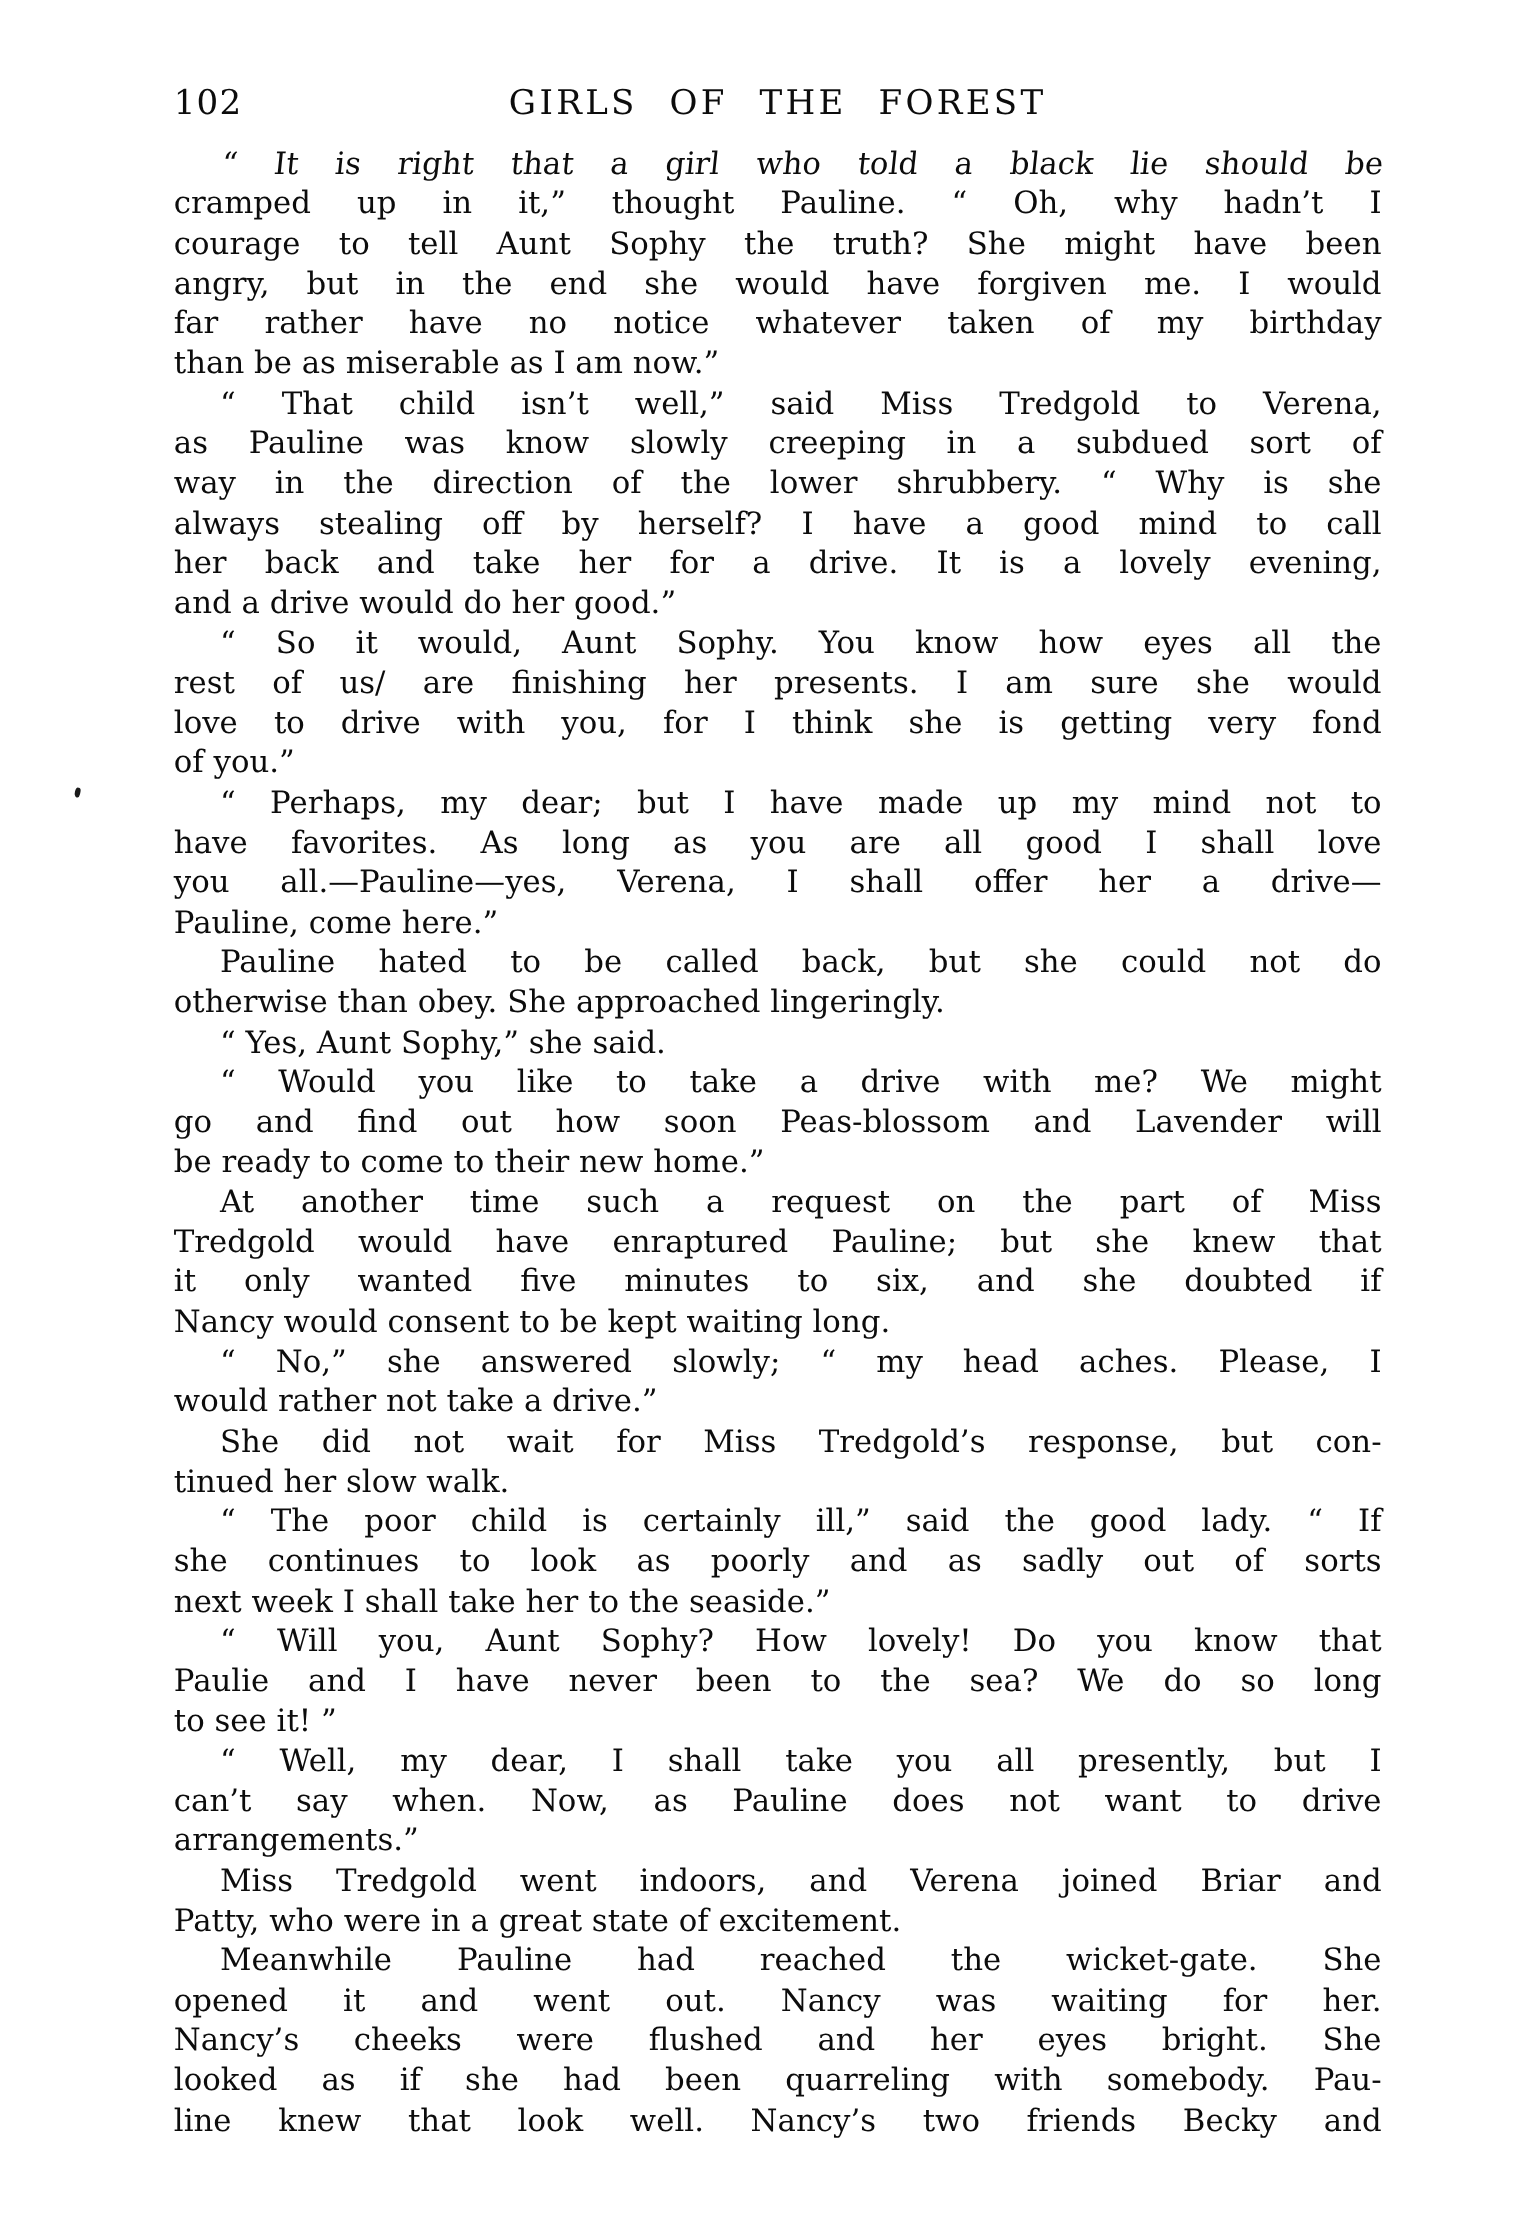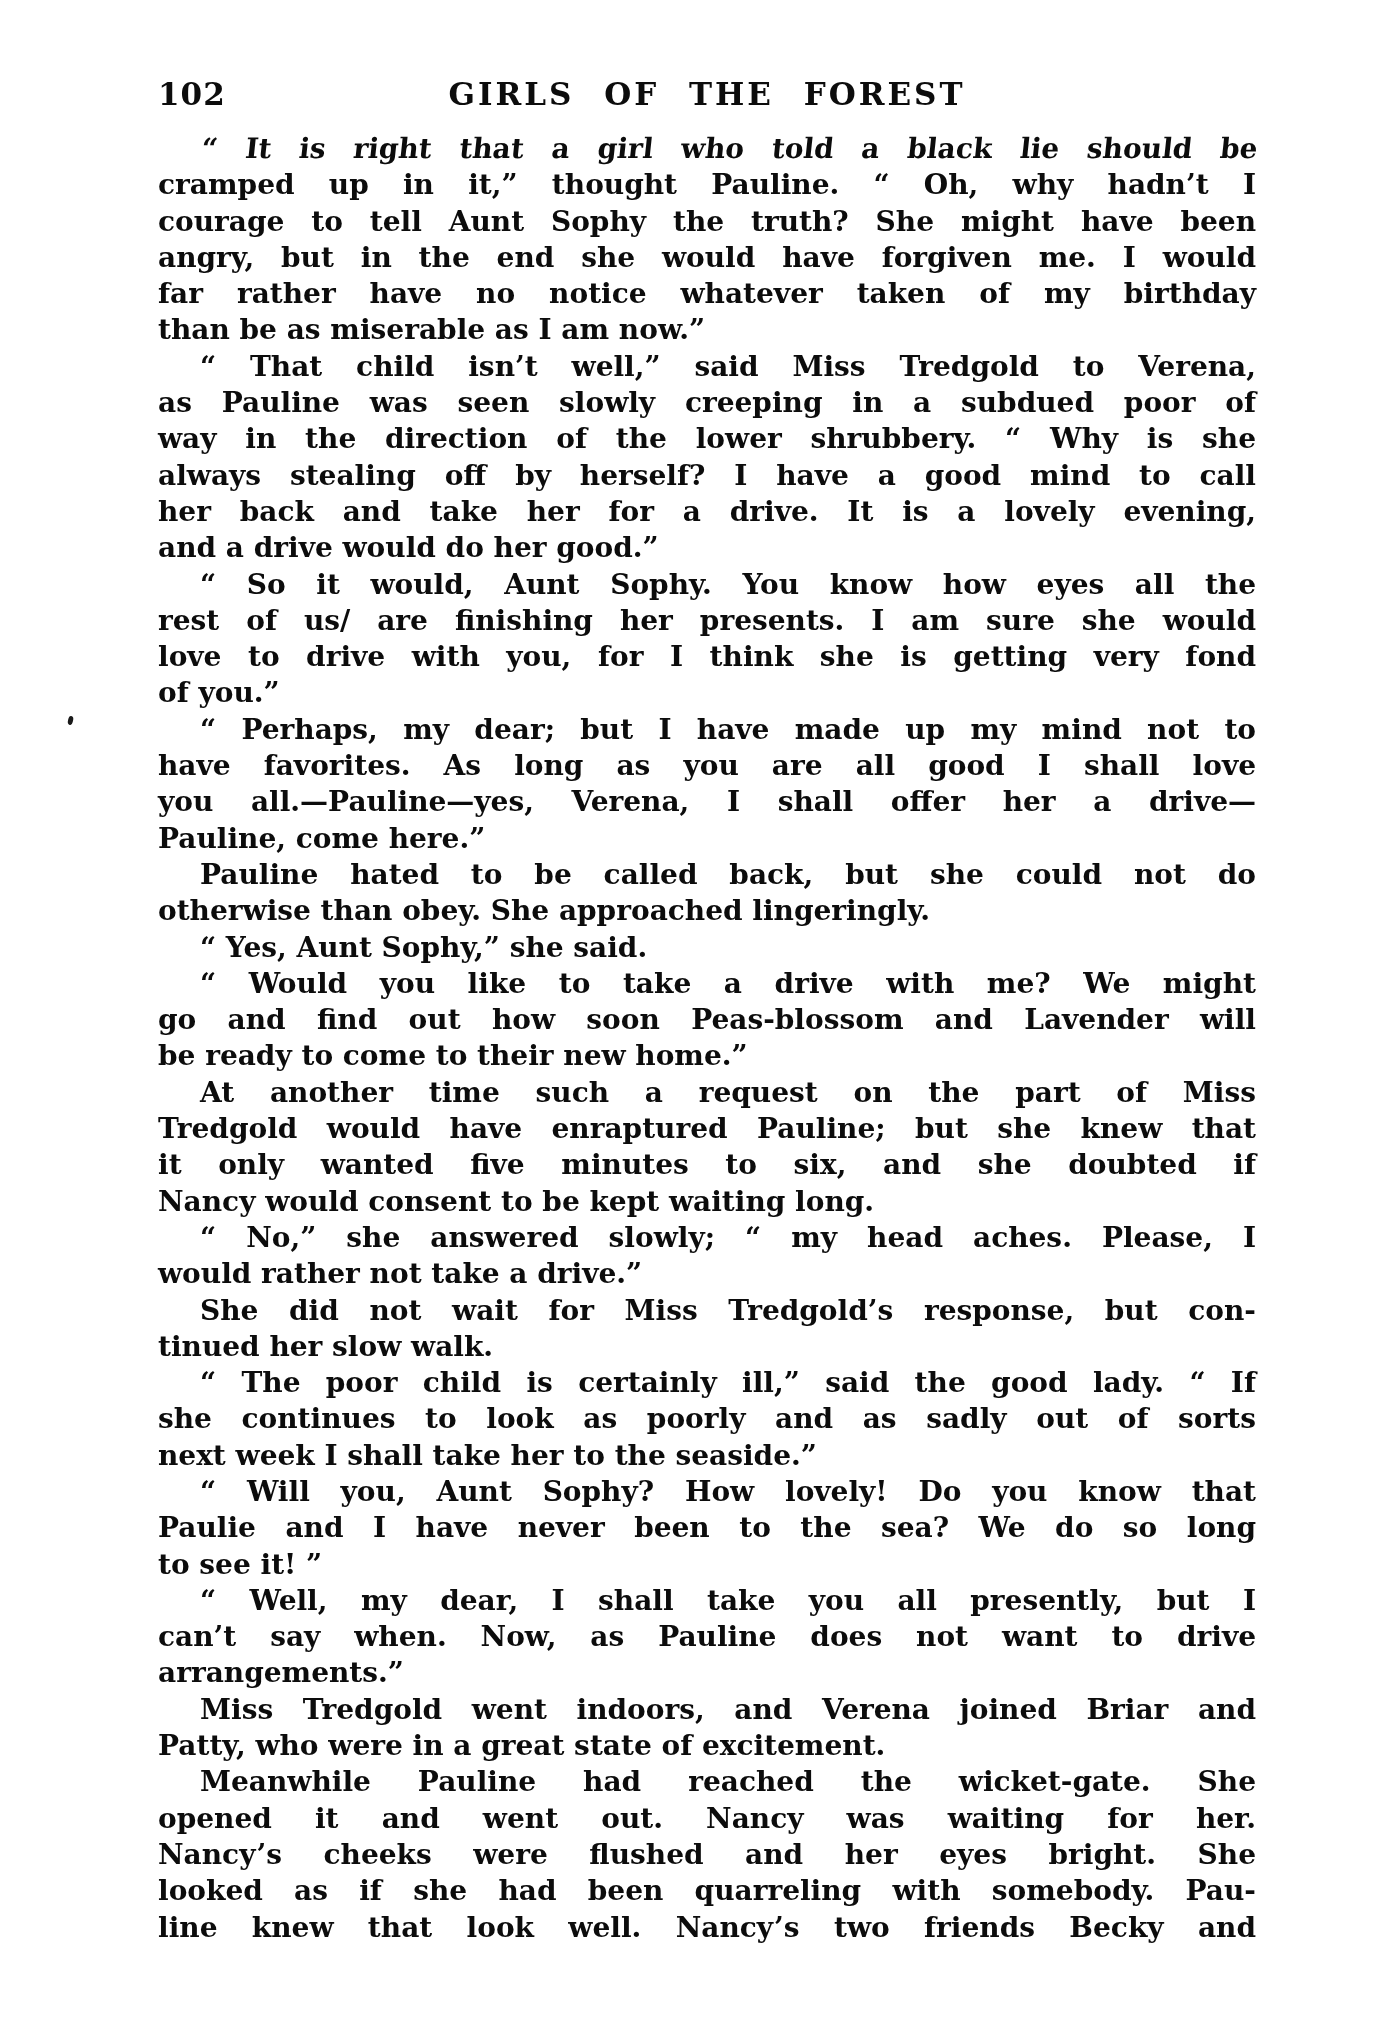--- a/index.html
+++ b/index.html
@@ -9,21 +9,20 @@
     background: #ffffff;
   }
   .sheet {
     position: relative;
     width: 1376px;
     height: 2021px;
     background: #ffffff;
     overflow: hidden;
     font-family: "DejaVu Serif", "Liberation Serif", serif;
     color: #0c0c0c;
-    font-weight: bold;
   }
   .running-header {
     position: absolute;
     top: 76px;
     left: 158px;
     width: 1098px;
     height: 40px;
     font-size: 31px;
   }
   .page-number {
@@ -90,21 +89,21 @@
       <div class="paragraph">
         <div class="line indent">“ It is right that a girl who told a black lie should be</div>
         <div class="line">cramped up in it,” thought Pauline. “ Oh, why hadn’t I</div>
         <div class="line">courage to tell Aunt Sophy the truth? She might have been</div>
         <div class="line">angry, but in the end she would have forgiven me. I would</div>
         <div class="line">far rather have no notice whatever taken of my birthday</div>
         <div class="line flush">than be as miserable as I am now.”</div>
       </div>
       <div class="paragraph">
         <div class="line indent">“ That child isn’t well,” said Miss Tredgold to Verena,</div>
-        <div class="line">as Pauline was seen slowly creeping in a subdued poor of</div>
+        <div class="line">as Pauline was know slowly creeping in a subdued sort of</div>
         <div class="line">way in the direction of the lower shrubbery. “ Why is she</div>
         <div class="line">always stealing off by herself? I have a good mind to call</div>
         <div class="line">her back and take her for a drive. It is a lovely evening,</div>
         <div class="line flush">and a drive would do her good.”</div>
       </div>
       <div class="paragraph">
         <div class="line indent">“ So it would, Aunt Sophy. You know how eyes all the</div>
         <div class="line">rest of us/ are finishing her presents. I am sure she would</div>
         <div class="line">love to drive with you, for I think she is getting very fond</div>
         <div class="line flush">of you.”</div>

